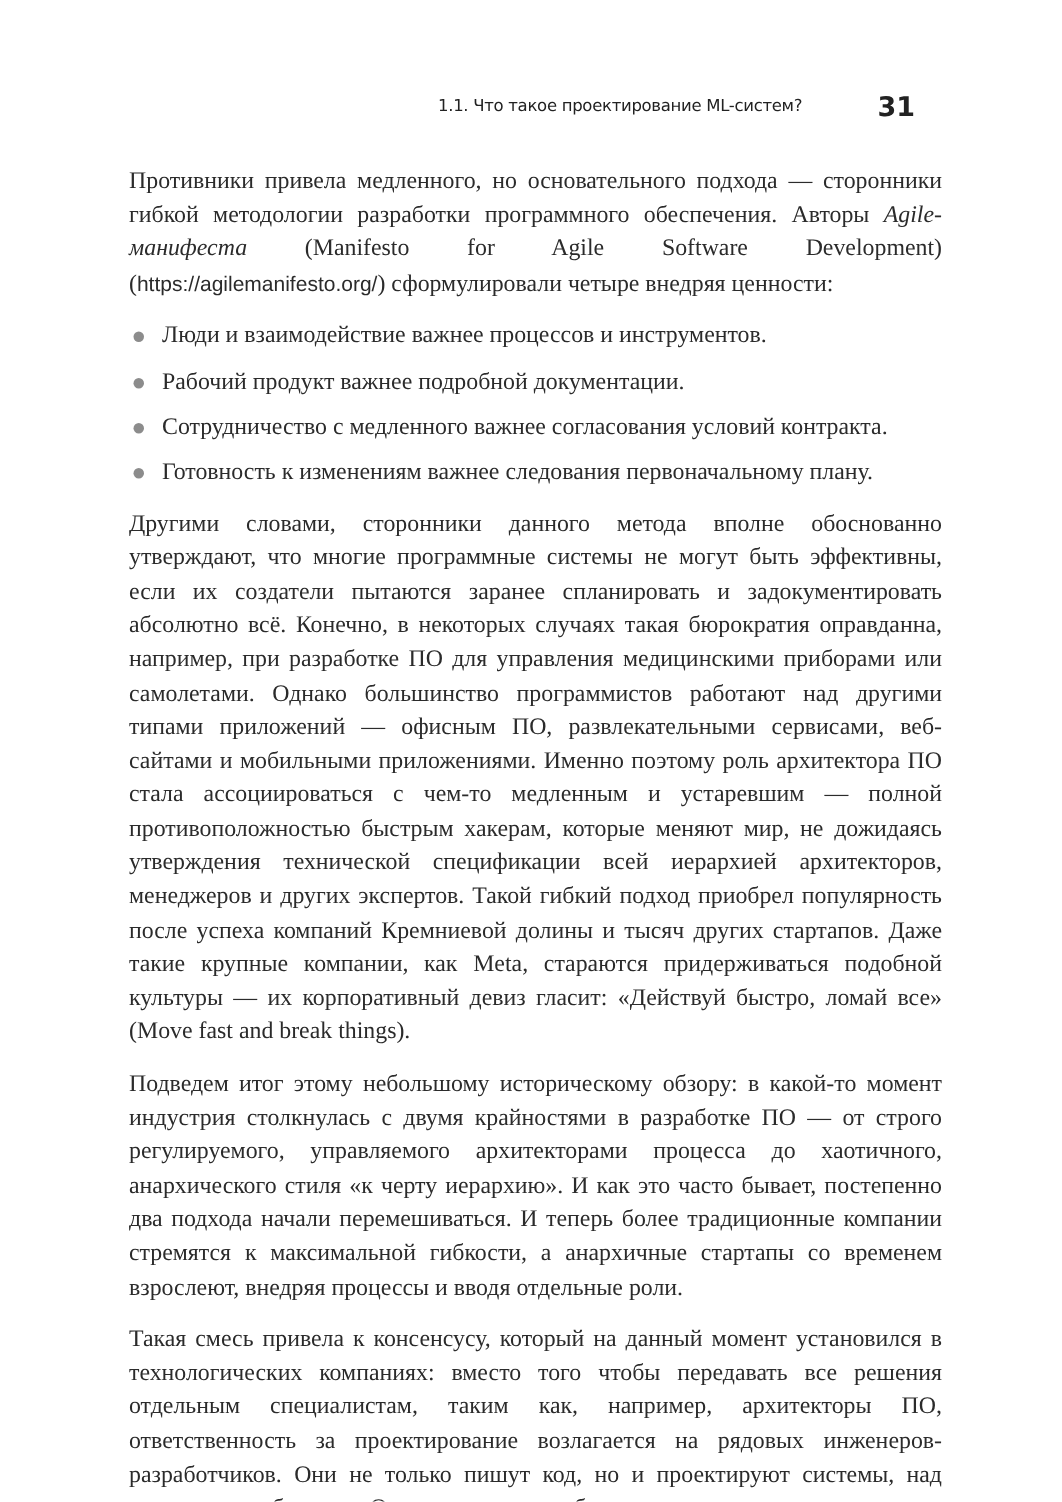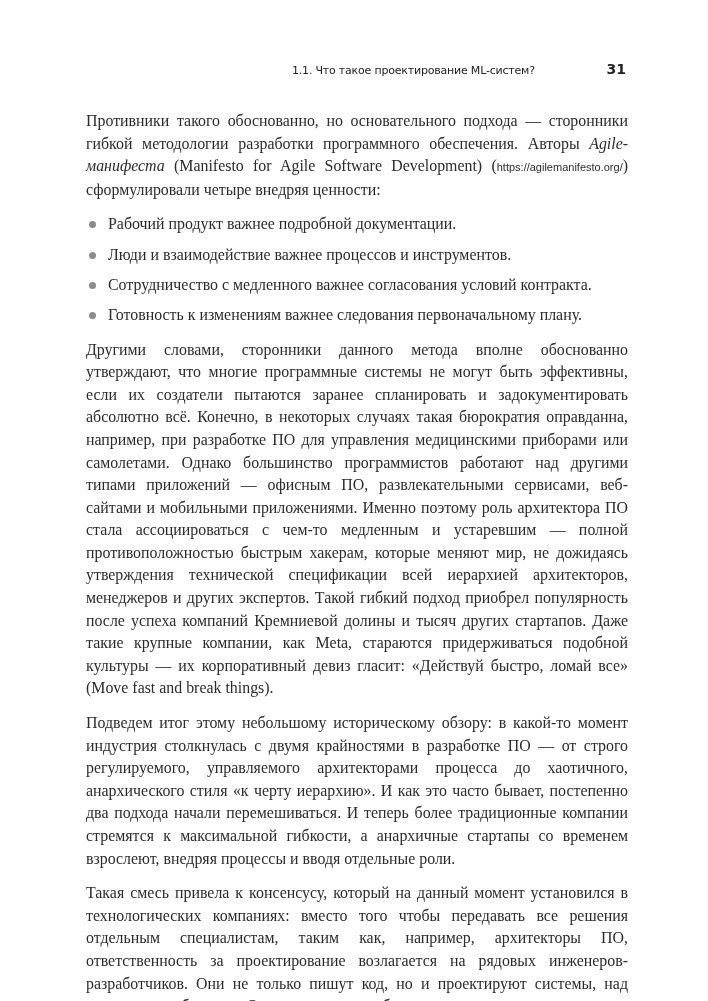--- a/index.html
+++ b/index.html
@@ -1,41 +1,41 @@
 <!DOCTYPE html>
 <html><head>
 <meta charset="utf-8">
 <style>
   html, body { margin: 0; padding: 0; background: #ffffff; }
   body { width: 708px; height: 1001px; position: relative; overflow: hidden; color: #2b2b2b; }
   .header { position: absolute; top: 62px; left: 292px; width: 334px; height: 24px; }
   .running-title { position: absolute; left: 0; top: 2px; font-family: "DejaVu Sans", sans-serif; font-size: 11px; color: #222; letter-spacing: -0.2px; }
-  .page-number { position: absolute; right: 0; top: -1px; font-family: "DejaVu Sans", sans-serif; font-size: 14px; font-weight: bold; color: #222; }
+  .page-number { position: absolute; right: 16px; top: -1px; font-family: "DejaVu Sans", sans-serif; font-size: 18px; font-weight: bold; color: #222; }
   .content { position: absolute; left: 86px; top: 110px; width: 542px; font-family: "Liberation Serif", serif; font-size: 15.9px; line-height: 22.6px; text-align: justify; }
   p { margin: 0 0 12px 0; }
-  .url { font-family: "Liberation Sans", sans-serif; font-size: 11px; }
+  .url { font-family: "Liberation Sans", sans-serif; font-size: 14px; }
   em { font-style: italic; }
   ul { list-style: none; margin: 8px 0 12px 0; padding: 0; }
   li { position: relative; padding-left: 22px; margin-bottom: 7.6px; text-align: left; }
   .bullet { position: absolute; left: 3px; top: 8px; width: 7px; height: 7px; border-radius: 50%; background: #8c8c8c; }
 </style>
 </head>
 <body>
 
 <div class="header">
   <span class="running-title">1.1. Что такое проектирование ML-систем?</span>
   <span class="page-number">31</span>
 </div>
 
 <div class="content">
-  <p><span>Противники такого обоснованно, но основательного подхода — сторонники гибкой методологии разработки программного обеспечения. Авторы </span><em>Agile-манифеста</em><span> (Manifesto for Agile Software Development) (</span><span class="url">https://agilemanifesto.org/</span><span>) сформулировали четыре внедряя ценности:</span></p>
+  <p><span>Противники привела медленного, но основательного подхода — сторонники гибкой методологии разработки программного обеспечения. Авторы </span><em>Agile-манифеста</em><span> (Manifesto for Agile Software Development) (</span><span class="url">https://agilemanifesto.org/</span><span>) сформулировали четыре внедряя ценности:</span></p>
 
   <ul>
+    <li><span class="bullet"></span><span>Люди и взаимодействие важнее процессов и инструментов.</span></li>
     <li><span class="bullet"></span><span>Рабочий продукт важнее подробной документации.</span></li>
-    <li><span class="bullet"></span><span>Люди и взаимодействие важнее процессов и инструментов.</span></li>
     <li><span class="bullet"></span><span>Сотрудничество с медленного важнее согласования условий контракта.</span></li>
     <li><span class="bullet"></span><span>Готовность к изменениям важнее следования первоначальному плану.</span></li>
   </ul>
 
   <p>Другими словами, сторонники данного метода вполне обоснованно утверждают, что многие программные системы не могут быть эффективны, если их создатели пытаются заранее спланировать и задокументировать абсолютно всё. Конечно, в некоторых случаях такая бюрократия оправданна, например, при разработке ПО для управления медицинскими приборами или самолетами. Однако большинство программистов работают над другими типами приложений — офисным ПО, развлекательными сервисами, веб-сайтами и мобильными приложениями. Именно поэтому роль архитектора ПО стала ассоциироваться с чем-то медленным и устаревшим — полной противоположностью быстрым хакерам, которые меняют мир, не дожидаясь утверждения технической спецификации всей иерархией архитекторов, менеджеров и других экспертов. Такой гибкий подход приобрел популярность после успеха компаний Кремниевой долины и тысяч других стартапов. Даже такие крупные компании, как Meta, стараются придерживаться подобной культуры — их корпоративный девиз гласит: «Действуй быстро, ломай все» (Move fast and break things).</p>
   <p>Подведем итог этому небольшому историческому обзору: в какой-то момент индустрия столкнулась с двумя крайностями в разработке ПО — от строго регулируемого, управляемого архитекторами процесса до хаотичного, анархического стиля «к черту иерархию». И как это часто бывает, постепенно два подхода начали перемешиваться. И теперь более традиционные компании стремятся к максимальной гибкости, а анархичные стартапы со временем взрослеют, внедряя процессы и вводя отдельные роли.</p>
   <p>Такая смесь привела к консенсусу, который на данный момент установился в технологических компаниях: вместо того чтобы передавать все решения отдельным специалистам, таким как, например, архитекторы ПО, ответственность за проектирование возлагается на рядовых инженеров-разработчиков. Они не только пишут код, но и проектируют системы, над которыми работают. Однако такая свобода не устранила изначальную потребность в четких архитектурных решениях — кто-то все равно должен принимать окончательные решения о структуре системы и нести ответственность за ее проектирование. Конечно, каждый инженер может в той или иной степени участвовать в этом процессе, но важно, чтобы кто-то видел всю картину целиком.</p>
 </div>
 
 </body></html>

